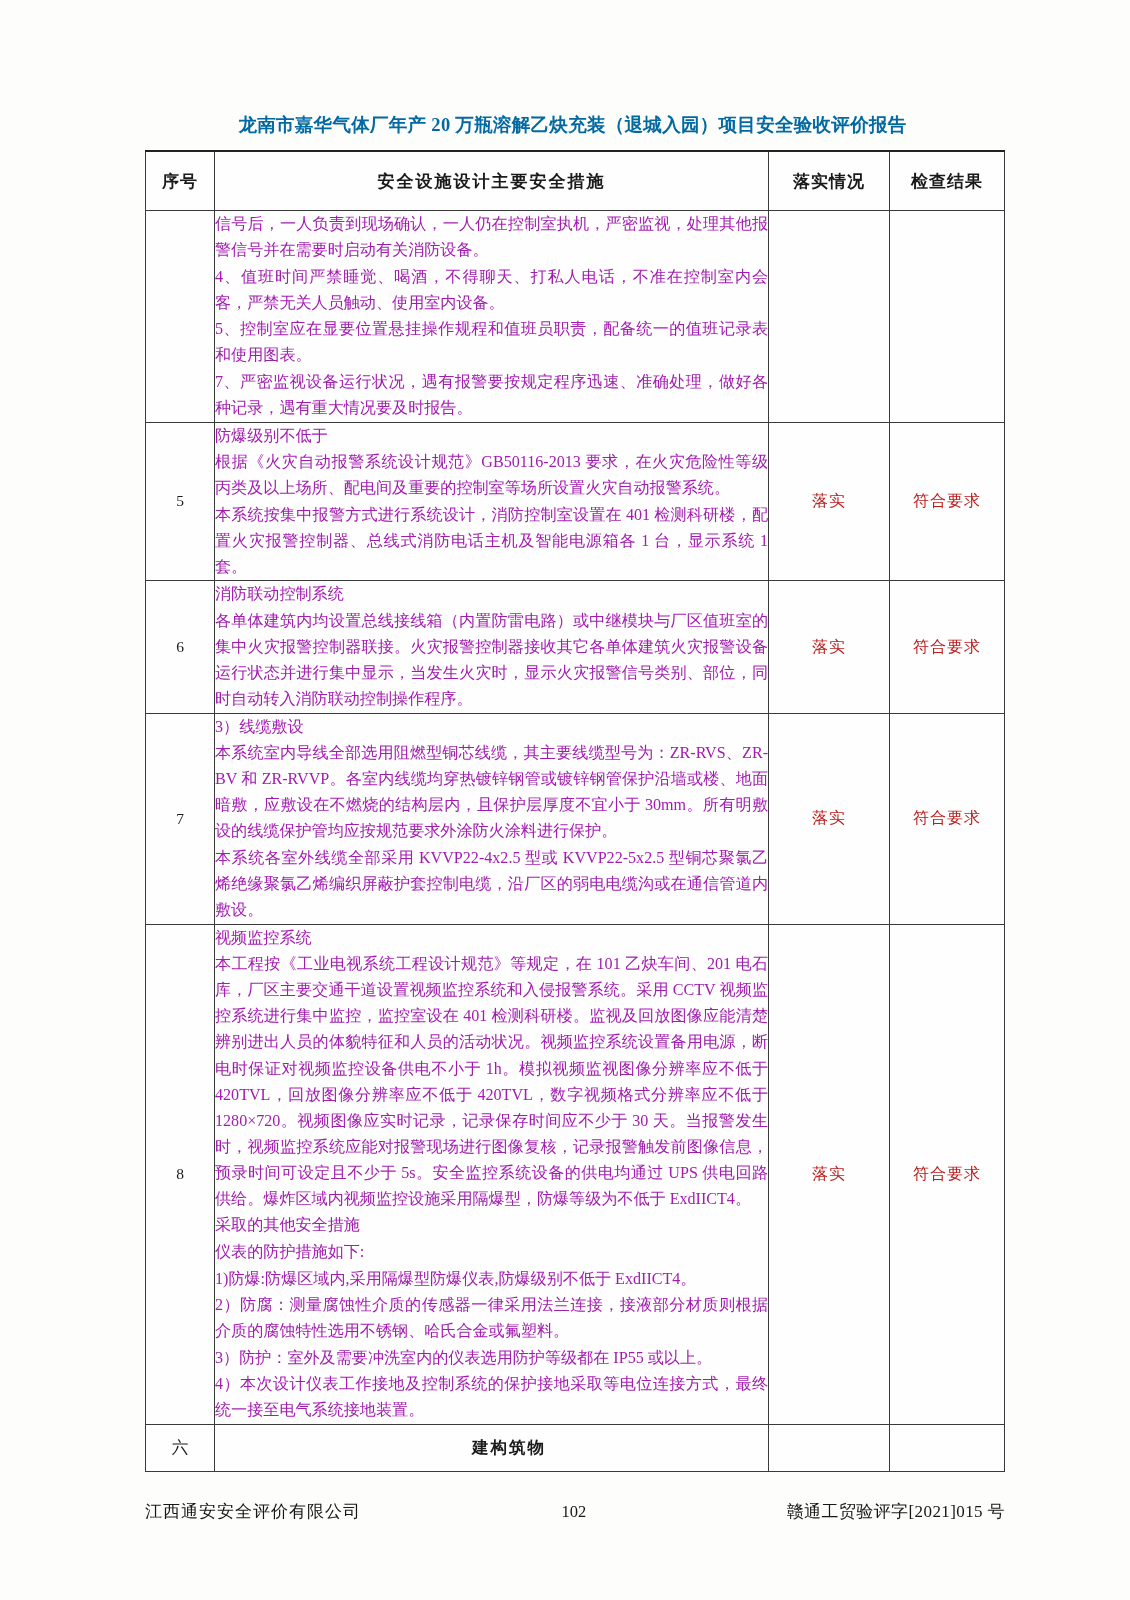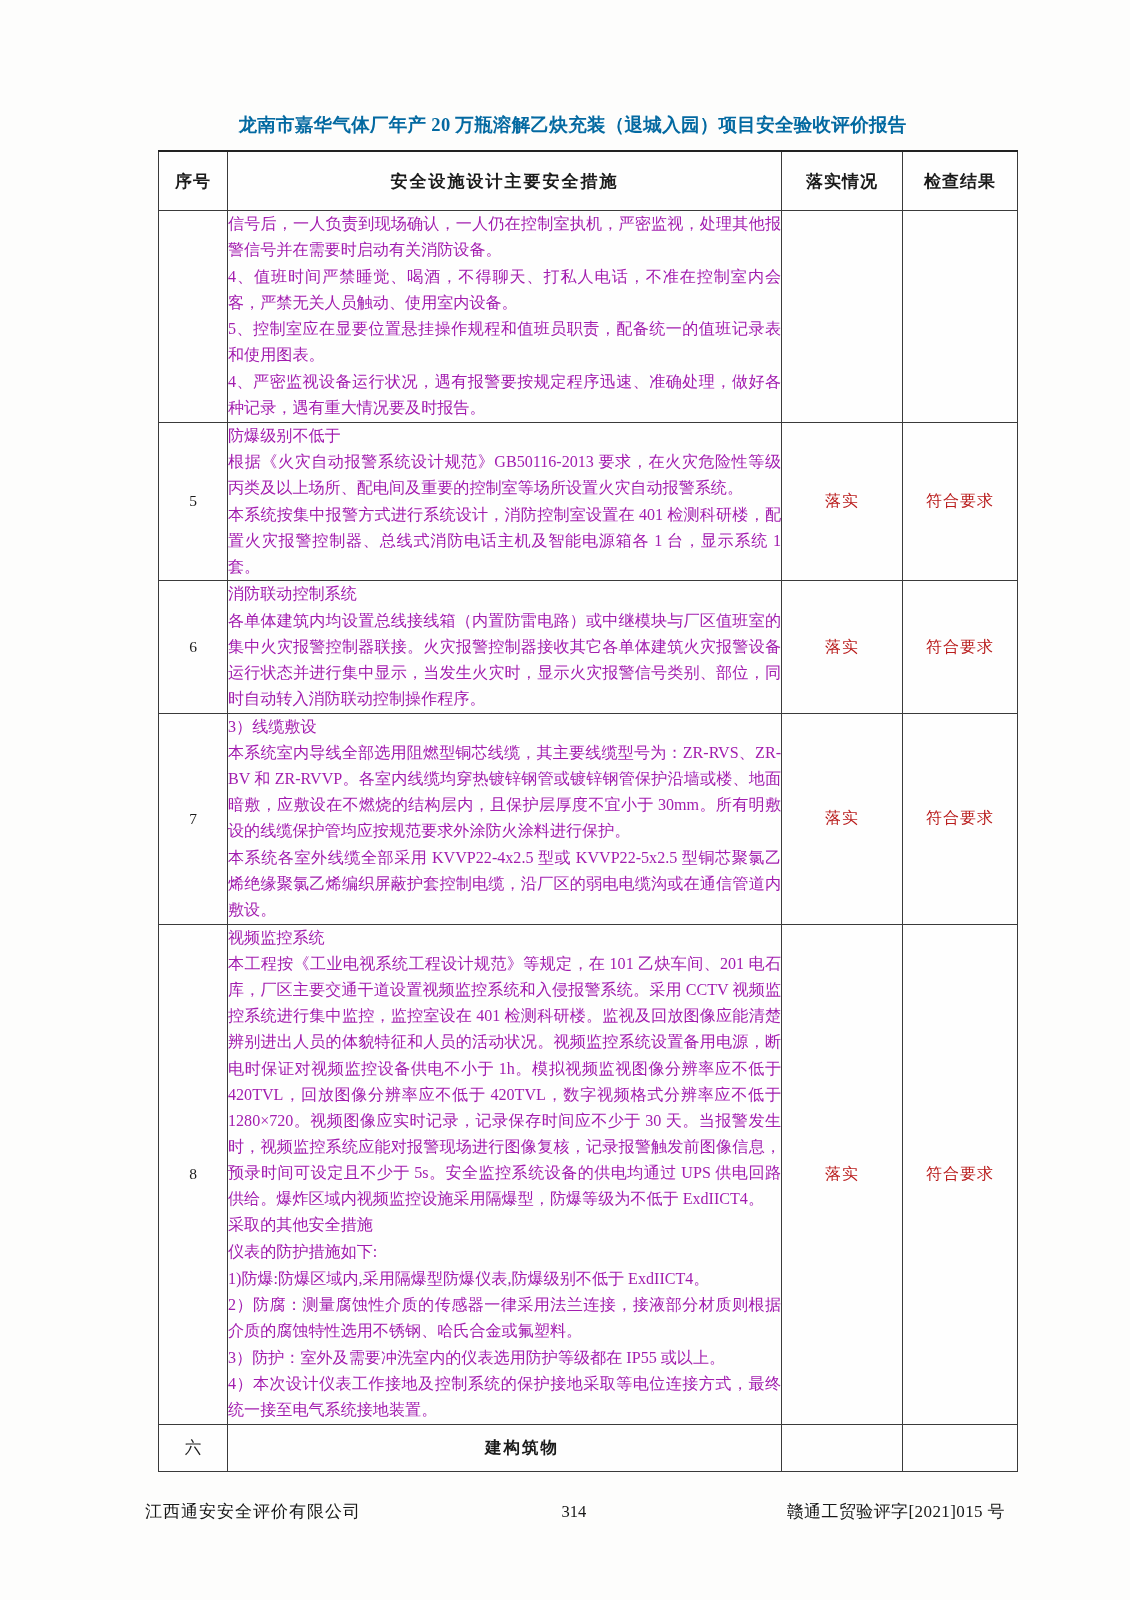--- a/index.html
+++ b/index.html
@@ -29,21 +29,21 @@
     width: 855px;
     text-align: center;
     font-size: 18.5px;
     font-weight: bold;
     letter-spacing: 0.3px;
     white-space: nowrap;
     color: #0369a1;
   }
   table.main {
     position: absolute;
-    left: 158px;
+    left: 145px;
     top: 150px;
     width: 857px;
     border-collapse: collapse;
     table-layout: fixed;
   }
   table.main td, table.main th {
     border: 1px solid #3a3a3a;
     vertical-align: middle;
     padding: 0;
     background: #fefefe;
@@ -134,21 +134,21 @@
       </tr>
     </thead>
     <tbody>
 
       <tr>
         <td class="c-num num-cell"></td>
         <td class="c-meas body-cell">
           <p>信号后，一人负责到现场确认，一人仍在控制室执机，严密监视，处理其他报警信号并在需要时启动有关消防设备。</p>
           <p>4、值班时间严禁睡觉、喝酒，不得聊天、打私人电话，不准在控制室内会客，严禁无关人员触动、使用室内设备。</p>
           <p>5、控制室应在显要位置悬挂操作规程和值班员职责，配备统一的值班记录表和使用图表。</p>
-          <p>4、严密监视设备运行状况，遇有报警要按规定程序迅速、准确处理，做好各种记录，遇有重大情况要及时报告。</p>
+          <p>7、严密监视设备运行状况，遇有报警要按规定程序迅速、准确处理，做好各种记录，遇有重大情况要及时报告。</p>
         </td>
         <td class="c-impl impl-cell"></td>
         <td class="c-res res-cell"></td>
       </tr>
 
       <tr>
         <td class="c-num num-cell">5</td>
         <td class="c-meas body-cell">
           <p>防爆级别不低于</p>
           <p>根据《火灾自动报警系统设计规范》GB50116-2013 要求，在火灾危险性等级丙类及以上场所、配电间及重要的控制室等场所设置火灾自动报警系统。</p>
@@ -200,17 +200,17 @@
         <td class="c-meas cat-label">建构筑物</td>
         <td class="c-impl impl-cell"></td>
         <td class="c-res res-cell"></td>
       </tr>
 
     </tbody>
   </table>
 
   <div class="footer">
     <span class="f-left">江西通安安全评价有限公司</span>
-    <span class="f-mid">314</span>
+    <span class="f-mid">102</span>
     <span class="f-right">赣通工贸验评字[2021]015 号</span>
   </div>
 
 </div>
 
 </body></html>

